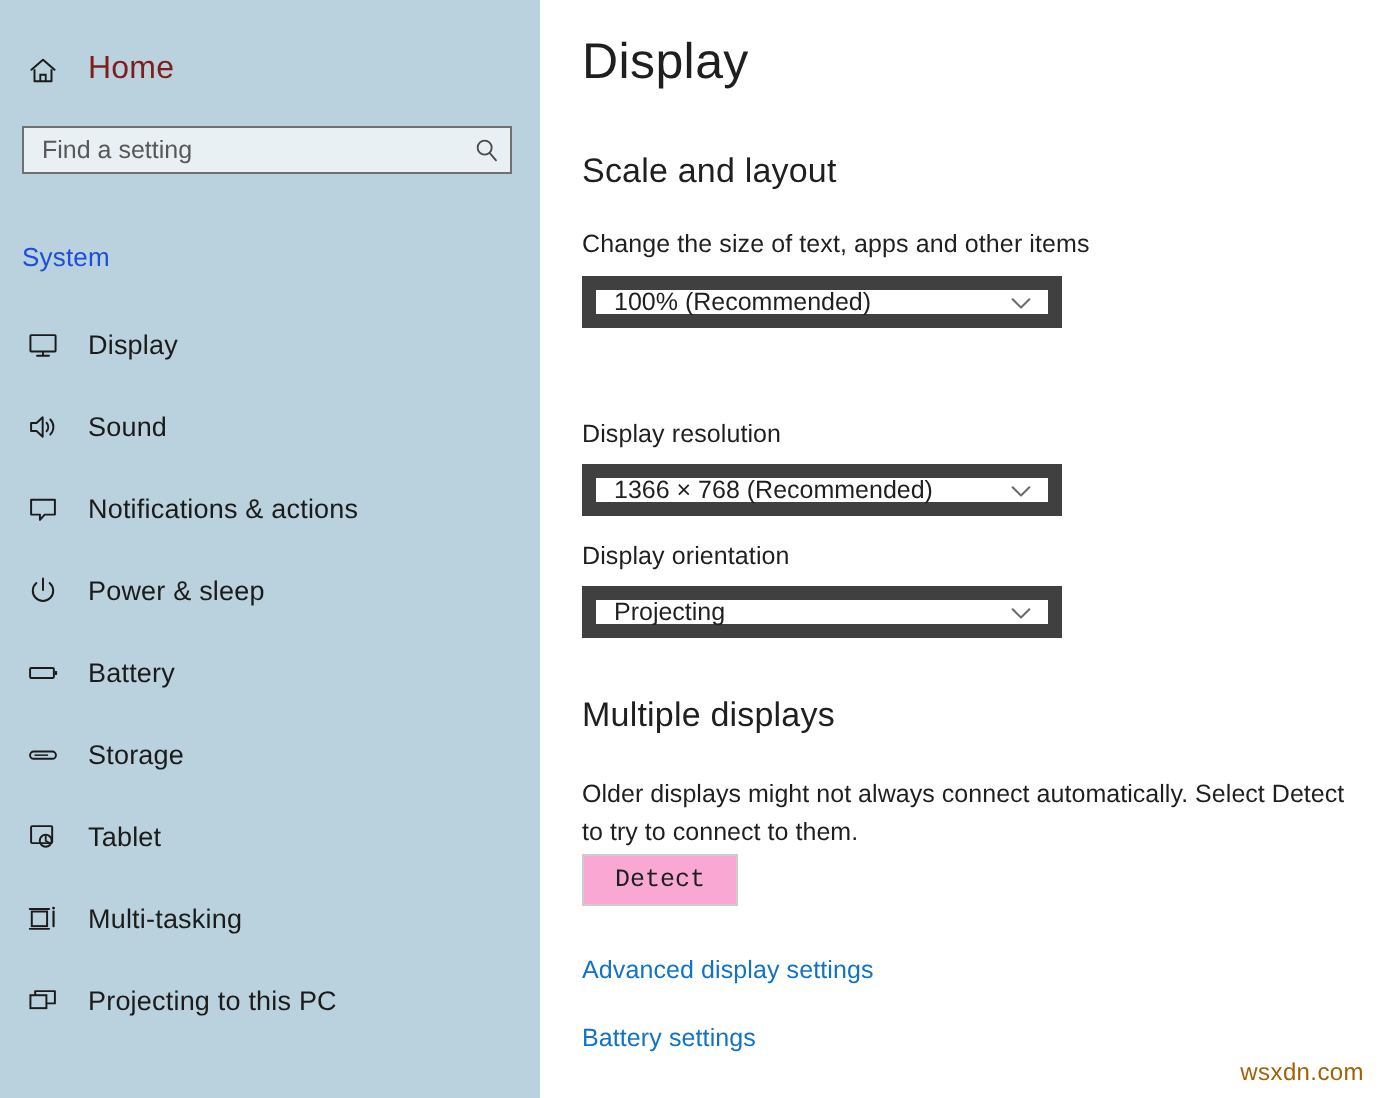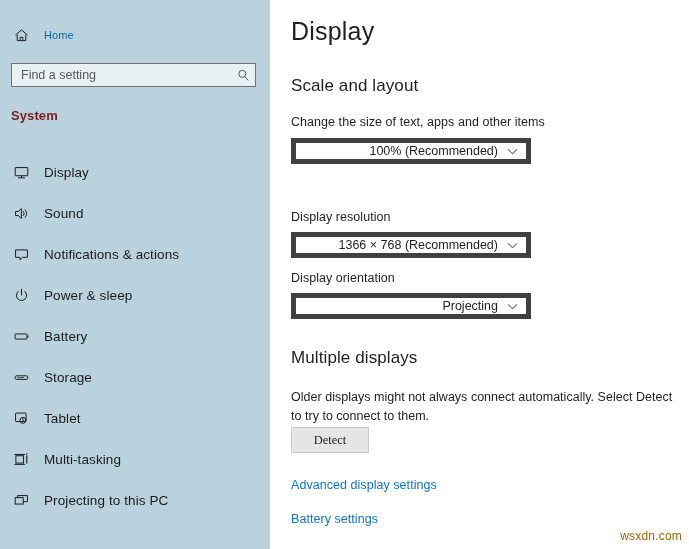--- a/index.html
+++ b/index.html
@@ -31,22 +31,22 @@
     width: 180px; height: 26px;
     display: flex; align-items: center;
     cursor: default;
   }
   .home-icon {
     width: 22px; height: 22px;
     display: flex; align-items: center; justify-content: center;
     margin-right: 12px;
   }
   .home-label {
-    font-size: 11px;
-    color: #0369a1;
+    font-size: 16px;
+    color: #7f1d1d;
     letter-spacing: .1px;
   }
 
   .search-box {
     position: absolute;
     left: 11px; top: 63px;
     width: 245px; height: 24px;
     background: #e9f0f3;
     border: 1px solid #707070;
     display: flex; align-items: center;
@@ -61,24 +61,24 @@
   }
   .search-input::placeholder { color: #585858; opacity: 1; }
   .search-icon {
     width: 24px; height: 100%;
     display: flex; align-items: center; justify-content: center;
     flex: 0 0 24px;
   }
 
   .group-title {
     position: absolute;
-    left: 11px; top: 108px;
+    left: 11px; top: 121px;
     font-size: 13px;
-    font-weight: bold;
-    color: #7f1d1d;
+    font-weight: normal;
+    color: #1d4ed8;
     letter-spacing: .1px;
   }
 
   .nav {
     position: absolute;
     left: 0; top: 152px;
     width: 270px;
   }
   .nav-item {
     position: relative;
@@ -138,24 +138,23 @@
   }
   #lbl-scale { top: 115px; }
   #lbl-res   { top: 210px; }
   #lbl-orient{ top: 271px; }
 
   .combo {
     position: absolute;
     left: 21px;
     width: 240px; height: 26px;
     background: #ffffff;
-    border: 5px solid #404040;
+    border: 7px solid #404040;
     display: flex; align-items: center;
     cursor: default;
-    text-align: right;
   }
   #cmb-scale { top: 138px; }
   #cmb-res   { top: 232px; }
   #cmb-orient{ top: 293px; }
   .combo-value {
     flex: 1;
     padding-left: 9px;
     font-size: 12.5px;
     color: #1f1f1f;
     white-space: nowrap;
@@ -187,23 +186,23 @@
     font-size: 12.5px;
     line-height: 19px;
     color: #1f1f1f;
     letter-spacing: .02px;
   }
 
   .detect-button {
     position: absolute;
     left: 21px; top: 427px;
     width: 78px; height: 26px;
-    background: #e5e5e5;
+    background: #f9a8d4;
     border: 1px solid #cccccc;
-    font-family: Liberation Serif, serif;
+    font-family: Liberation Mono, monospace;
     font-size: 12.5px;
     color: #1f1f1f;
     cursor: pointer;
     line-height: 24px;
     text-align: center;
     padding: 0;
   }
 
   .watermark {
     position: absolute;

